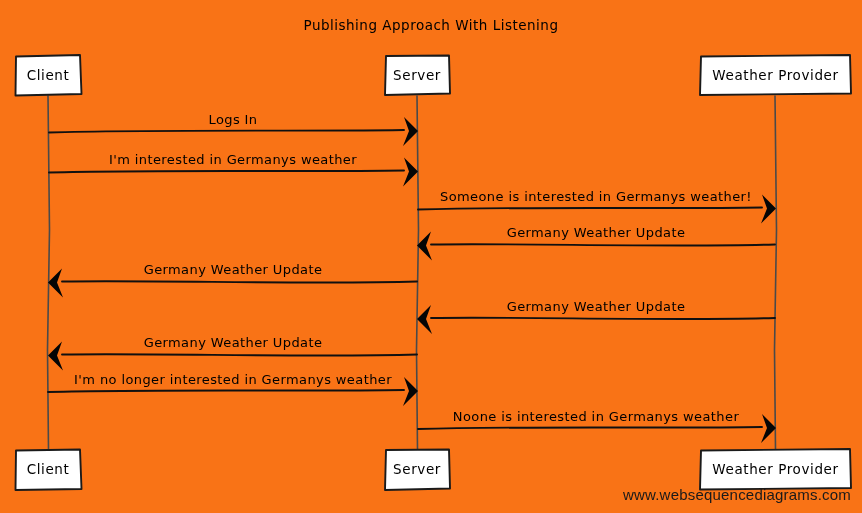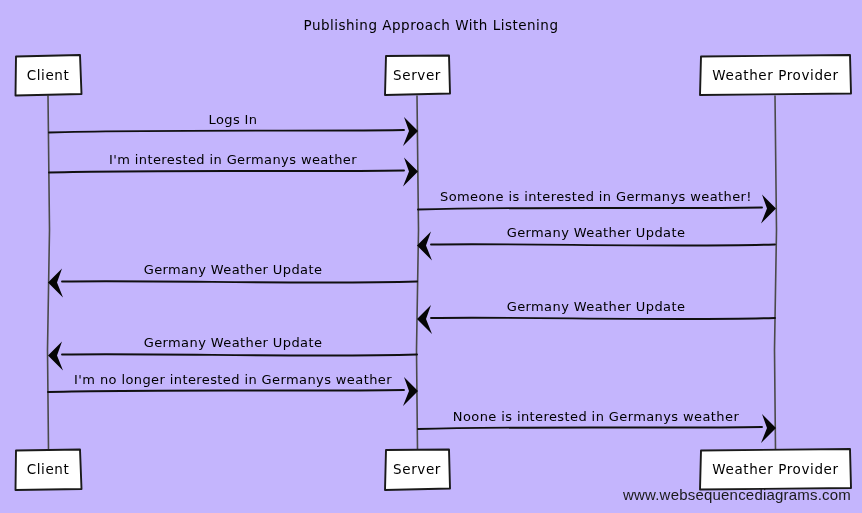--- a/index.html
+++ b/index.html
@@ -4,21 +4,21 @@
 <style>
   html, body {
     margin: 0;
     padding: 0;
     background: #ffffff;
   }
   #canvas {
     position: relative;
     width: 862px;
     height: 513px;
-    background: #c4b5fd;
+    background: #f97316;
     overflow: hidden;
     font-family: "DejaVu Sans", sans-serif;
   }
   #diagram-svg {
     position: absolute;
     left: 0;
     top: 0;
     width: 862px;
     height: 513px;
   }

